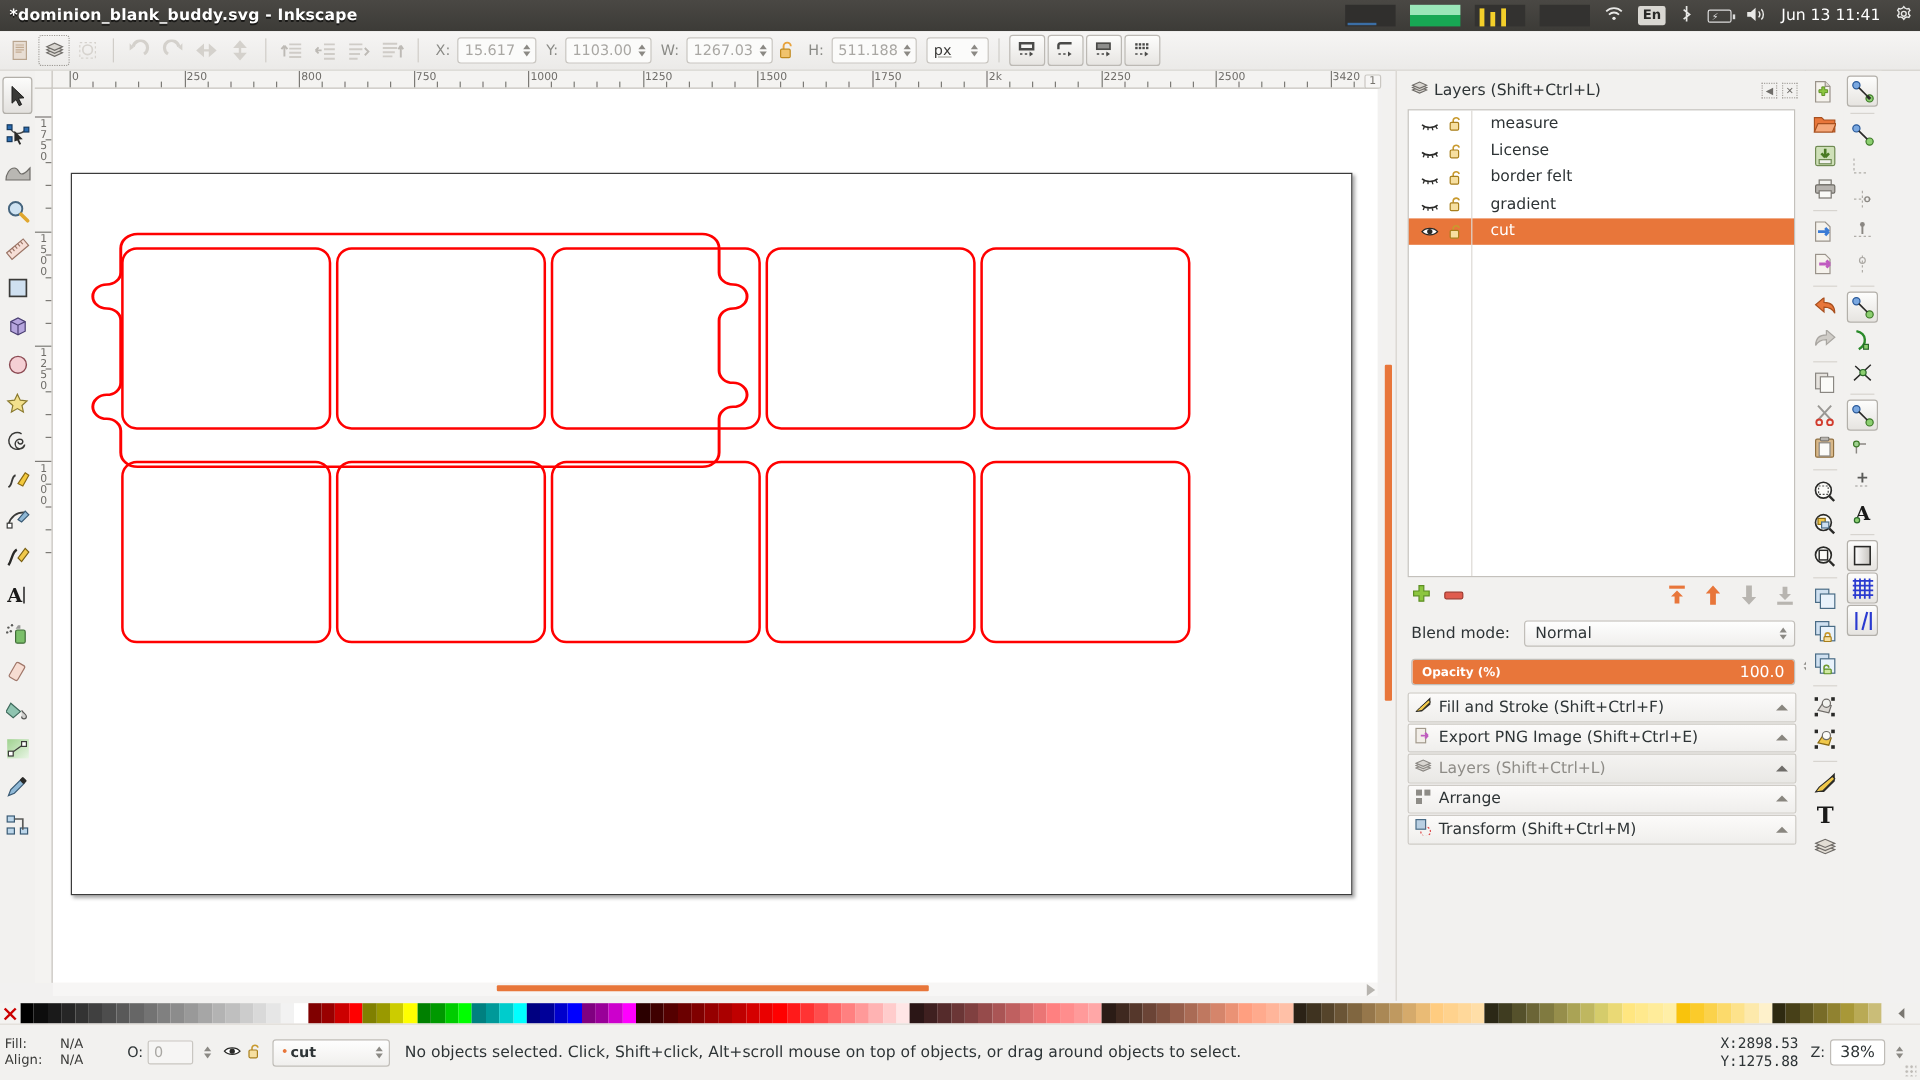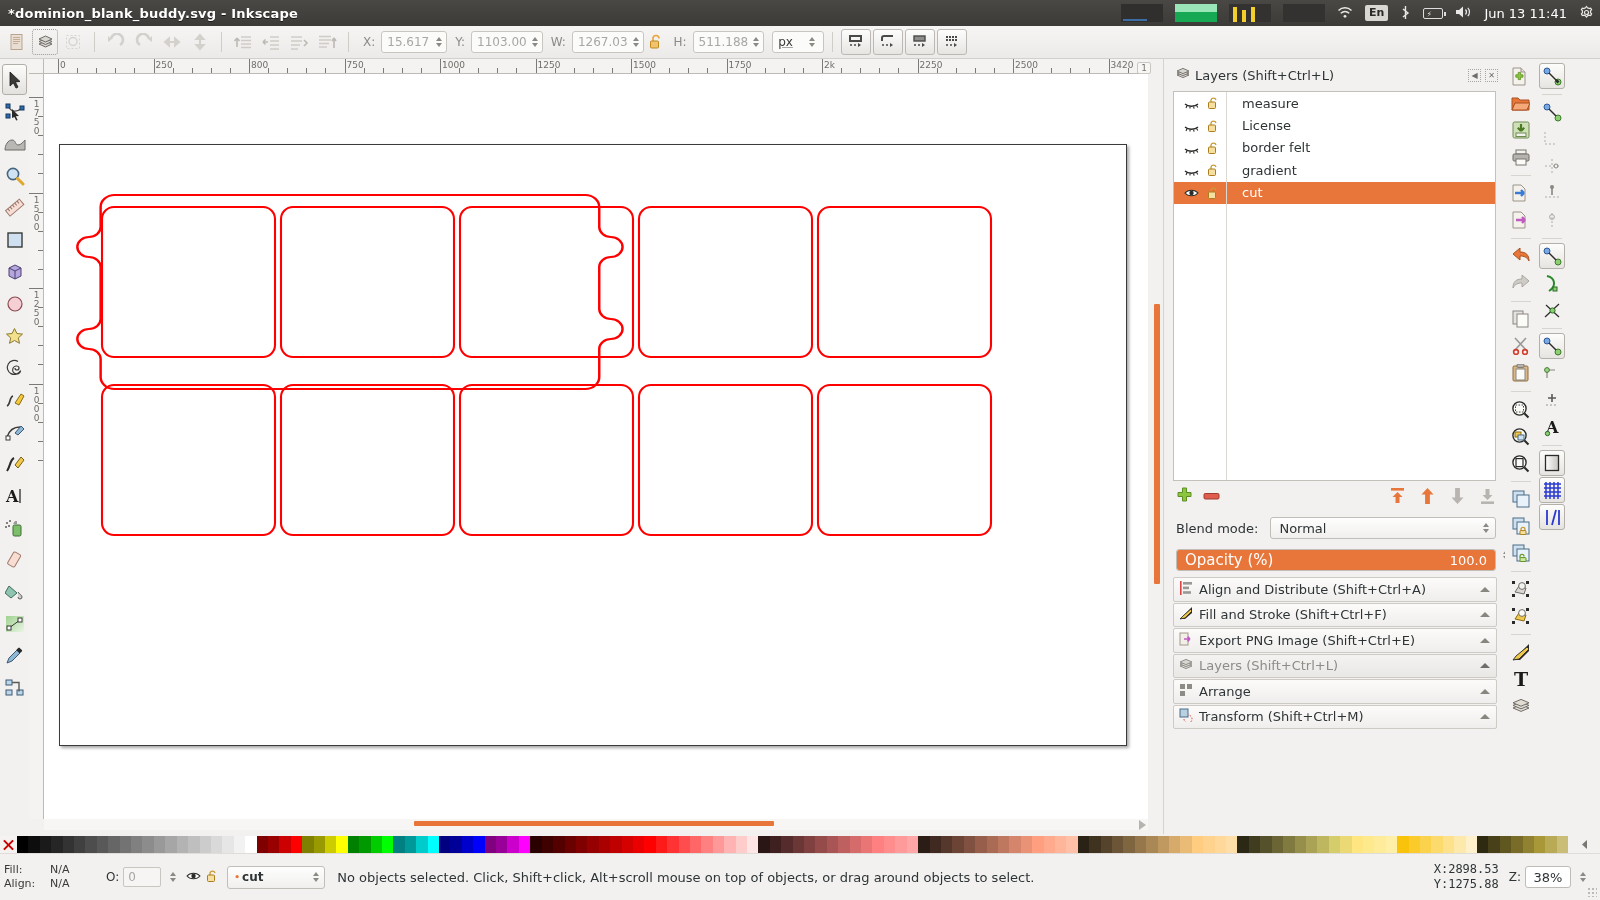--- a/index.html
+++ b/index.html
@@ -153,21 +153,21 @@
     display: flex; align-items: center; padding: 0 4px 0 8px; font-size: 13px; color: #2e3436; flex: 1;
   }
   .combo .spin-arrows { margin-left: auto; }
 
   .opacityrow {
     position: absolute; left: 12px; top: 490px; width: 320px; height: 22px;
     border: 1px solid #c1beb9; border-radius: 3px; display: flex; align-items: center; overflow: hidden;
     background: #ffffff;
   }
   .opacity-fill { position: absolute; inset: 0; background: #e8763a; }
-  .opacityrow .lbl { position: relative; color: #ffffff; font-size: 15px; padding-left: 8px; }
+  .opacityrow .lbl { position: relative; color: #ffffff; font-size: 10px; padding-left: 8px; font-weight: bold; }
   .opacityrow .val { position: relative; margin-left: auto; padding-right: 8px; color: #ffffff; font-size: 13px; }
   .opacity-spin { position: absolute; left: 334px; top: 490px; }
 
   .accordion { position: absolute; left: 9px; top: 518px; width: 324px; }
   .accrow {
     height: 24.5px; margin-bottom: 1px; border: 1px solid #cecbc6; border-radius: 2px;
     background: linear-gradient(to bottom,#fcfbfa,#efeeec);
     display: flex; align-items: center; gap: 6px; padding: 0 6px 0 5px; font-size: 13px;
   }
   .accrow.dim { color: #8e8c87; background: linear-gradient(to bottom,#f4f3f1,#e9e8e5); }
@@ -909,32 +909,20 @@
       <span class="opacity-fill"></span>
       <span class="lbl">Opacity (%)</span>
       <span class="val">100.0</span>
     </div>
     <span class="spin-arrows opacity-spin">
         <b class="up"></b>
         <b class="dn"></b>
       </span>
 
     <div class="accordion">
-      <div class="accrow">
-        <span><svg width="14" height="14" viewBox="0 0 14 14">
-              <g fill="#9a9894">
-                <rect x="4" y="1" width="9" height="2.6"></rect>
-                <rect x="4" y="5.6" width="6" height="2.6"></rect>
-                <rect x="4" y="10.2" width="8" height="2.6"></rect>
-              </g>
-              <rect x="1" y="0" width="1.6" height="14" fill="#d44"></rect>
-            </svg></span>
-        <span>Align and Distribute (Shift+Ctrl+A)</span>
-          <span class="tri"></span>
-      </div>
       <div class="accrow">
         <span><svg width="14" height="14" viewBox="0 0 14 14">
               <path d="M1 13L13 1v6L6 13z" fill="#2a2a28"></path>
               <path d="M1 13l5-1 7-7-1.6-1.6L4 10z" fill="#f0c84a" stroke="#2a2a28" stroke-width=".8"></path>
             </svg></span>
         <span>Fill and Stroke (Shift+Ctrl+F)</span>
           <span class="tri"></span>
       </div>
       <div class="accrow">
         <span><svg width="14" height="14" viewBox="0 0 14 14">

